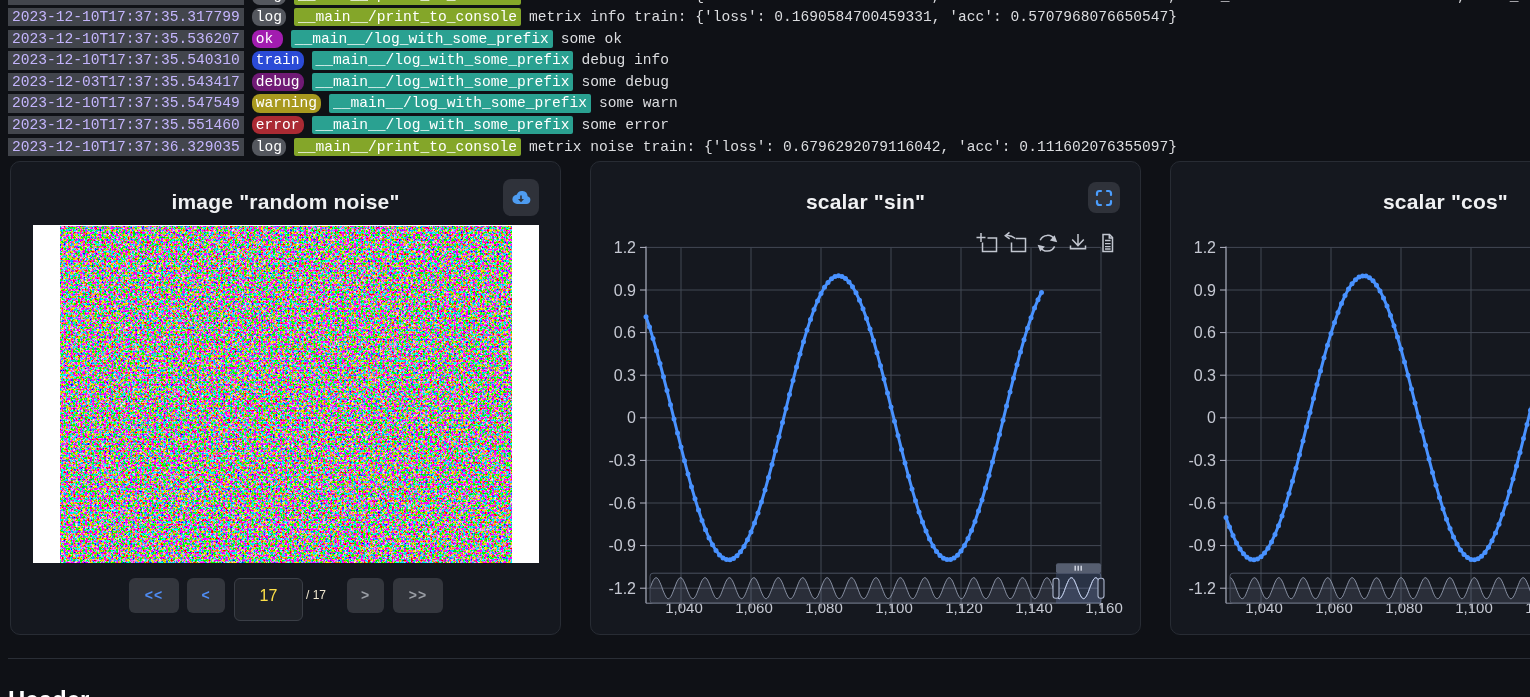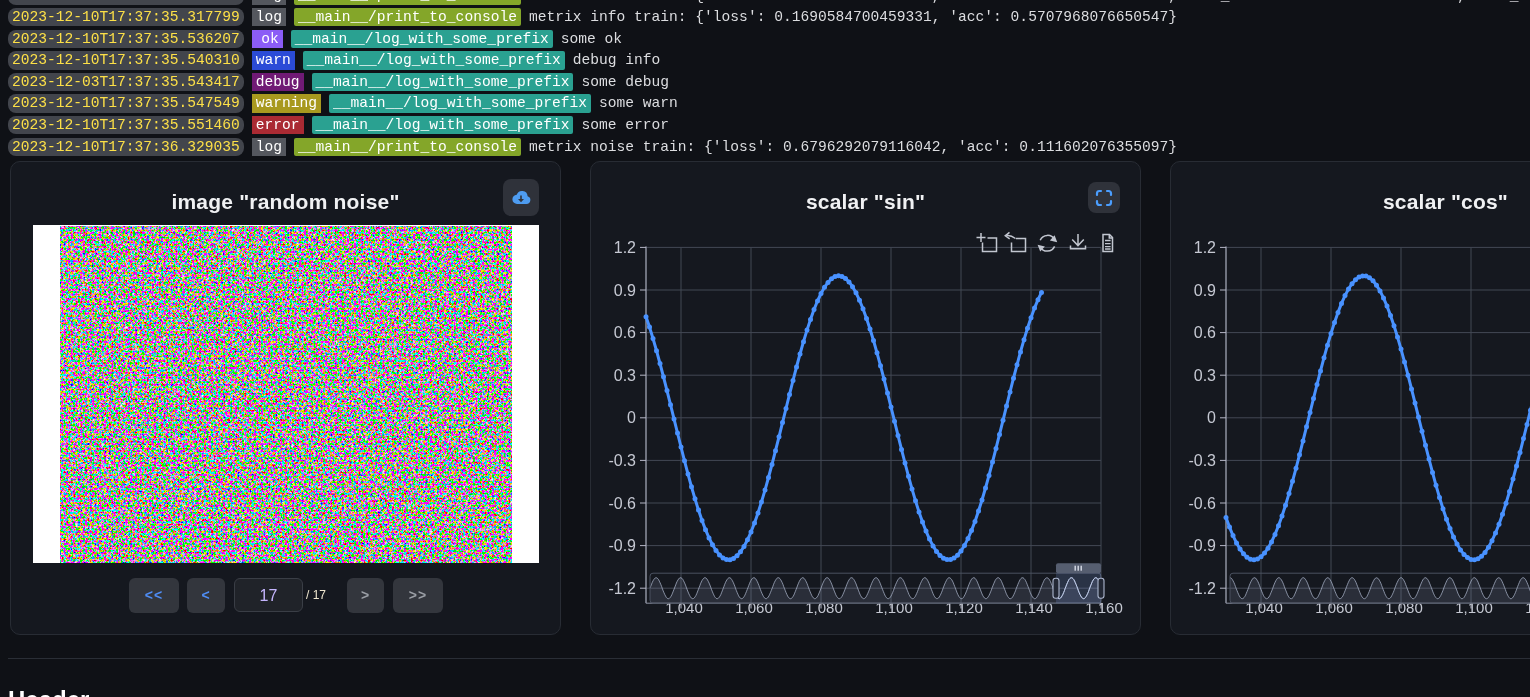--- a/index.html
+++ b/index.html
@@ -1,53 +1,53 @@
 <!DOCTYPE html>
 <html><head><meta charset="utf-8"><style>
 *{margin:0;padding:0;box-sizing:border-box}
 html,body{width:1530px;height:697px;overflow:hidden;background:#0f1116;
  font-family:"Liberation Sans",sans-serif}
 .logs{position:absolute;left:8px;top:-14.5px;white-space:nowrap}
 .lr{height:21.6px;line-height:21.6px;font-family:"Liberation Mono",monospace;
  font-size:14.6px;color:#dcdde0}
 .b{display:inline-block;height:18.5px;line-height:18.5px;vertical-align:middle;
  border-radius:2px;padding:0 4px;margin-right:8px;color:#fff}
-.lvl{min-width:31px;text-align:right;border-radius:0}
-.ts{background:#42454c;border-radius:8px;color:#fde047;padding:0 4px}
+.lvl{min-width:31px;text-align:left;border-radius:8px}
+.ts{background:#42454c;border-radius:0;color:#c4b5fd;padding:0 4px}
 .lg{background:#54575e}
-.ok{background:#8b5cf6}
+.ok{background:#a21caf}
 .inf{background:#2b4bd7}
 .dbg{background:#701a75}
 .wrn{background:#a8991f}
 .err{background:#aa2a33}
 .pc{background:#84a629}
 .pf{background:#2aa191}
 .msg{color:#dcdde0}
 .card{position:absolute;top:161px;width:551px;height:474px;background:#15181f;
  border:1px solid #282c34;border-radius:10px}
 .c1{left:10px}.c2{left:590px}.c3{left:1170px}
 .card h3{position:absolute;left:0;top:28px;width:100%;text-align:center;
  font-size:21px;font-weight:700;color:#f0f1f3;letter-spacing:.2px}
 .hbtn{position:absolute;background:#2f323a;border-radius:8px}
 .pag{position:absolute}
 .pbtn{position:absolute;top:0;height:35px;background:#33363d;border-radius:6px;
  font-size:14px;font-weight:700;text-align:center;line-height:35px;letter-spacing:1px}
 .pb-on{color:#4f8ef7}.pb-off{color:#9b9fa6}
-.pinput{position:absolute;top:0;height:34px;background:#202329;border:1px solid #3a3e46;
- border-radius:6px;color:#c4b5fd;font-size:16px;text-align:center;line-height:33px}
+.pinput{position:absolute;top:0;height:43px;background:#202329;border:1px solid #3a3e46;
+ border-radius:6px;color:#fde047;font-size:16px;text-align:center;line-height:33px}
 .ptext{position:absolute;top:0;height:35px;color:#eee6cf;font-size:12px;line-height:35px}
 .hr{position:absolute;left:8px;top:658px;width:1522px;height:1px;background:#2a2e36}
 .hdr{position:absolute;left:8px;top:686px;font-size:24px;font-weight:700;color:#fff}
 </style></head>
 <body>
 <div class="logs">
 <div class="lr"><span class="b ts">2023-12-10T17:37:35.311223</span><span class="b lvl lg">log</span><span class="b pc">__main__/print_to_console</span><span class="msg">metrix from train: {'loss': 0.2690584700459331, 'acc': 0.4707968076650547, 'val_loss': 0.36905847004593318, 'val_acc': 0.417}</span></div>
 <div class="lr"><span class="b ts">2023-12-10T17:37:35.317799</span><span class="b lvl lg">log</span><span class="b pc">__main__/print_to_console</span><span class="msg">metrix info train: {'loss': 0.1690584700459331, 'acc': 0.5707968076650547}</span></div>
 <div class="lr"><span class="b ts">2023-12-10T17:37:35.536207</span><span class="b lvl ok">ok</span><span class="b pf">__main__/log_with_some_prefix</span><span class="msg">some ok</span></div>
-<div class="lr"><span class="b ts">2023-12-10T17:37:35.540310</span><span class="b lvl inf">warn</span><span class="b pf">__main__/log_with_some_prefix</span><span class="msg">debug info</span></div>
+<div class="lr"><span class="b ts">2023-12-10T17:37:35.540310</span><span class="b lvl inf">train</span><span class="b pf">__main__/log_with_some_prefix</span><span class="msg">debug info</span></div>
 <div class="lr"><span class="b ts">2023-12-03T17:37:35.543417</span><span class="b lvl dbg">debug</span><span class="b pf">__main__/log_with_some_prefix</span><span class="msg">some debug</span></div>
 <div class="lr"><span class="b ts">2023-12-10T17:37:35.547549</span><span class="b lvl wrn">warning</span><span class="b pf">__main__/log_with_some_prefix</span><span class="msg">some warn</span></div>
 <div class="lr"><span class="b ts">2023-12-10T17:37:35.551460</span><span class="b lvl err">error</span><span class="b pf">__main__/log_with_some_prefix</span><span class="msg">some error</span></div>
 <div class="lr"><span class="b ts">2023-12-10T17:37:36.329035</span><span class="b lvl lg">log</span><span class="b pc">__main__/print_to_console</span><span class="msg">metrix noise train: {'loss': 0.6796292079116042, 'acc': 0.111602076355097}</span></div>
 </div>
 
 <div class="card c1">
  <h3>image "random noise"</h3>
  <div class="hbtn" style="left:492px;top:17px;width:36px;height:37px">
       <svg width="22" height="22" viewBox="0 0 22 22" style="position:absolute;left:7px;top:8px">

